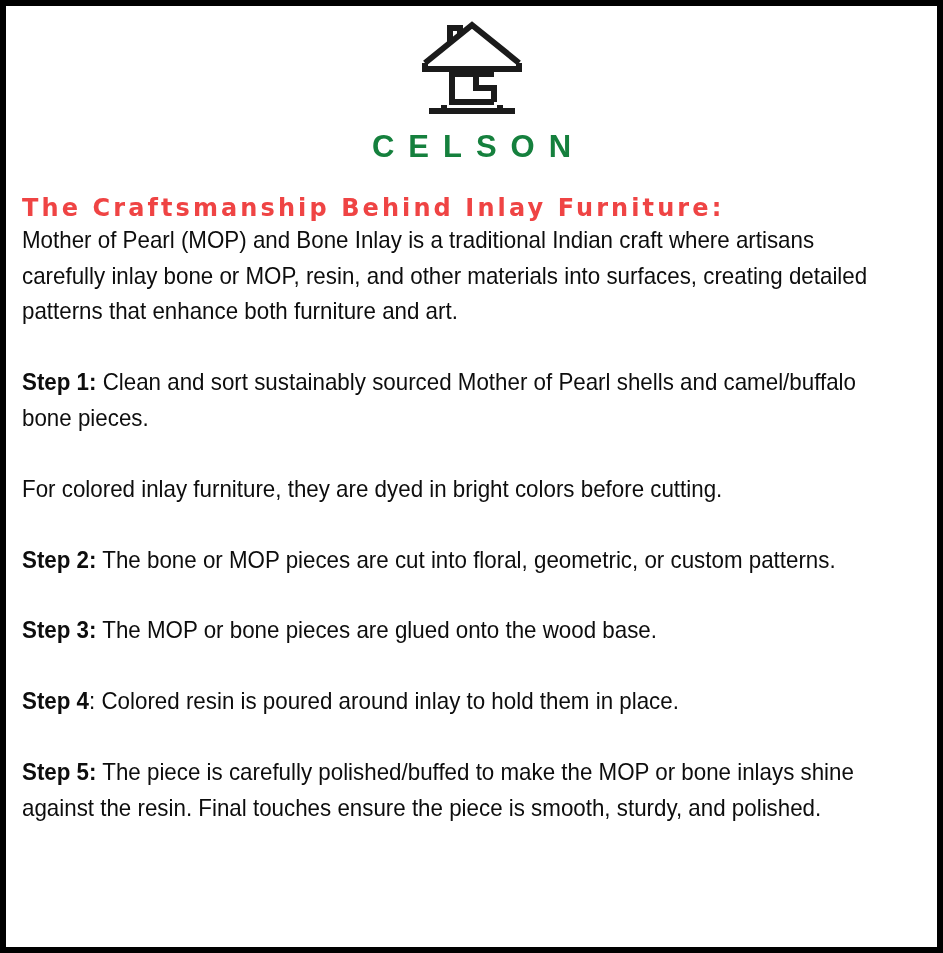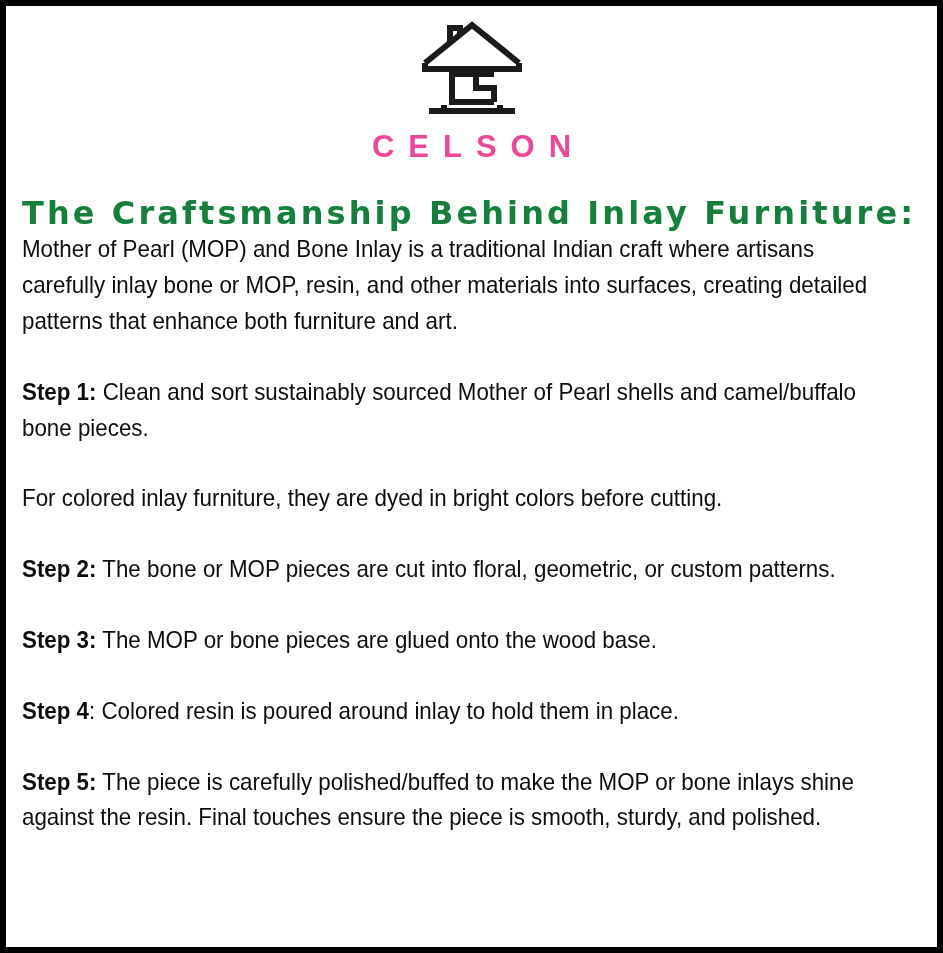--- a/index.html
+++ b/index.html
@@ -40,32 +40,32 @@
     height: 101px;
   }
   .brand-word {
     margin-top: 14px;
     font-family: "Liberation Sans", sans-serif;
     font-size: 31px;
     font-weight: 600;
     letter-spacing: 14px;
     
     text-indent: 14px;
-    color: #ec4899;
+    color: #15803d;
     line-height: 1;
   }
 
   
   .headline {
     margin: 32px 0 0 6px;
     font-family: "DejaVu Sans", sans-serif;
-    font-size: 32px;
+    font-size: 24px;
     font-weight: 700;
     letter-spacing: 3.1px;
-    color: #15803d;
+    color: #ef4444;
     line-height: 1.2;
     white-space: nowrap;
   }
 
   
   .body {
     margin: 0 0 0 6px;
     width: 886px;
     font-family: "Liberation Sans", sans-serif;
     font-size: 23.4px;

